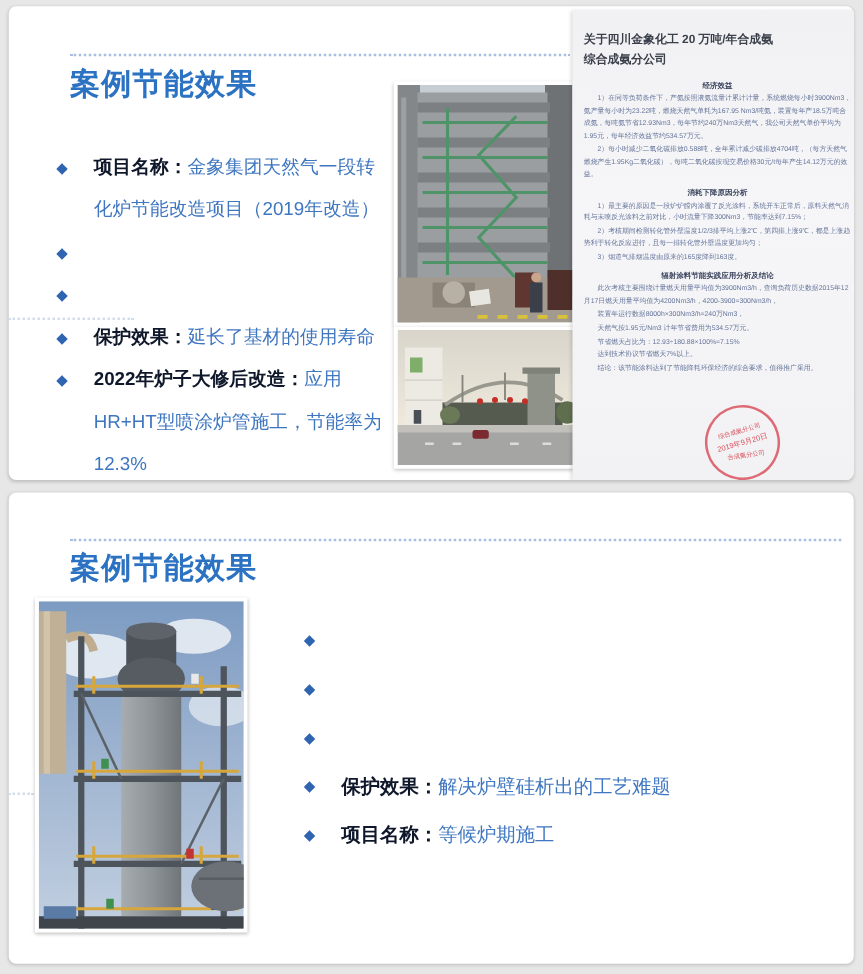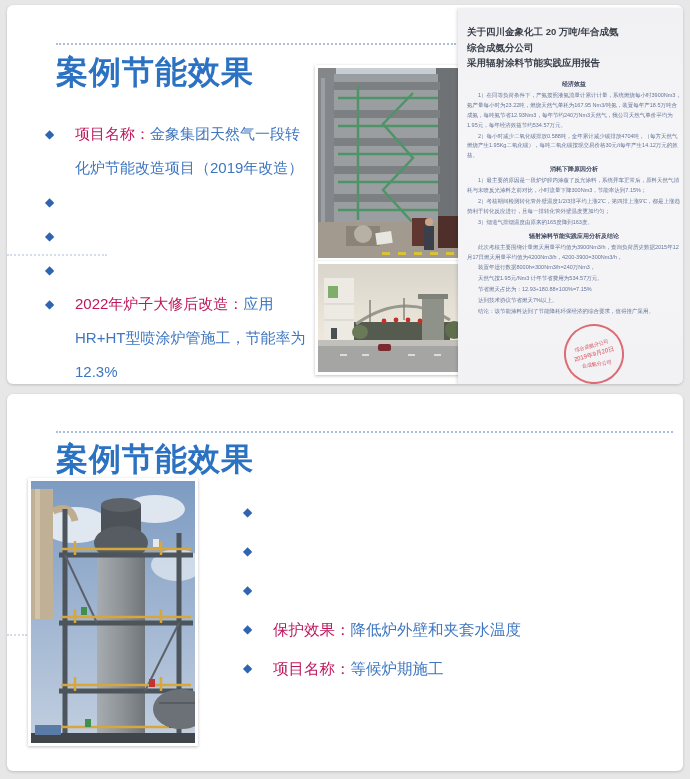--- a/index.html
+++ b/index.html
@@ -17,37 +17,37 @@
   #slide2{top:394px;height:377px;}
 
   .dotline{position:absolute;border-top:2px dotted #a9bfdf;height:0;}
   #dotline1{left:49px;top:38px;width:400px;}
   #dotline2{left:49px;top:37px;width:617px;}
   .dot-frag{position:absolute;border-top:2px dotted #cdd7e8;height:0;opacity:.85;}
   #dot-frag1{left:0;top:249px;width:100px;}
   #dot-frag2{left:0;top:240px;width:20px;}
 
   .slide-title{
-    position:absolute;left:49px;font-size:32px;font-weight:bold;
+    position:absolute;left:49px;font-size:24px;font-weight:bold;
     color:#2b72c2;letter-spacing:1px;white-space:nowrap;
   }
   #title1{top:46px;}
   #title2{top:44px;}
 
   .bullets{position:absolute;}
   #bullets1{left:26px;top:112px;width:276px;}
   #bullets2{left:226px;top:99px;width:446px;}
   .b-row{display:flex;align-items:flex-start;}
   #bullets1 .b-row{font-size:15px;line-height:34px;}
   #bullets2 .b-row{font-size:15.5px;line-height:39px;}
   .dm{flex:none;color:#2f64b0;font-size:12px;}
   #bullets1 .dm{width:42px;padding-left:12px;box-sizing:border-box;}
   #bullets2 .dm{width:40px;padding-left:10px;box-sizing:border-box;}
   .bt{color:#3f76c0;}
-  .bt b{color:#be185d;font-weight:normal;}
+  .bt b{color:#0f172a;font-weight:bold;}
 
   .photo{
     position:absolute;background:#fff;padding:3px;
     box-shadow:0 1px 3px rgba(0,0,0,.25);
   }
   #photo1{left:308px;top:60px;}
   #photo2{left:308px;top:256px;}
   #photo3{left:21px;top:84px;}
   .curl::after{
     content:"";position:absolute;right:-14px;bottom:-6px;
@@ -97,20 +97,21 @@
       <span class="bt"><b>项目名称：</b><span>金象集团天然气一段转化炉节能改造项目（2019年改造）</span></span>
     </div>
     <div class="b-row">
       <span class="dm">◆</span>
     </div>
     <div class="b-row">
       <span class="dm">◆</span>
     </div>
     <div class="b-row">
       <span class="dm">◆</span>
+      <span class="bt"><b>保护效果：</b><span>延长了基材的使用寿命</span></span>
     </div>
     <div class="b-row">
       <span class="dm">◆</span>
       <span class="bt"><b>2022年炉子大修后改造：</b><span>应用HR+HT型喷涂炉管施工，节能率为12.3%</span></span>
     </div>
   </div>
 
   <div class="photo" id="photo1">
     <svg width="140" height="190" viewBox="0 0 140 190" xmlns="http://www.w3.org/2000/svg">
       <rect width="140" height="190" fill="#c6cdd3"></rect>
@@ -187,21 +188,20 @@
           <rect x="90" y="90" width="7" height="2"></rect>
           <rect x="116" y="90" width="7" height="2"></rect>
         </g>
     </svg>
   </div>
 
   <div id="doc">
     <div class="doc-title">
       <div>关于四川金象化工 20 万吨/年合成氨</div>
       <div>综合成氨分公司</div>
-      <div>采用辐射涂料节能实践应用报告</div>
     </div>
     <div class="doc-body">
       <div class="doc-h">经济效益</div>
       <div class="doc-p">1）在同等负荷条件下，产氨按照液氨流量计累计计量，系统燃烧每小时3900Nm3，氨产量每小时为23.22吨，燃烧天然气单耗为167.95 Nm3/吨氨，装置每年产18.5万吨合成氨，每吨氨节省12.93Nm3，每年节约240万Nm3天然气，我公司天然气单价平均为1.95元，每年经济效益节约534.57万元。</div>
       <div class="doc-p">2）每小时减少二氧化碳排放0.588吨，全年累计减少碳排放4704吨，（每方天然气燃烧产生1.95Kg二氧化碳），每吨二氧化碳按现交易价格30元/t每年产生14.12万元的效益。</div>
       <div class="doc-h">消耗下降原因分析</div>
       <div class="doc-p">1）最主要的原因是一段炉炉膛内涂覆了反光涂料，系统开车正常后，原料天然气消耗与未喷反光涂料之前对比，小时流量下降300Nm3，节能率达到7.15%；</div>
       <div class="doc-p">2）考核期间检测转化管外壁温度1/2/3排平均上涨2℃，第四排上涨9℃，都是上涨趋势利于转化反应进行，且每一排转化管外壁温度更加均匀；</div>
       <div class="doc-p">3）烟道气排烟温度由原来的165度降到163度。</div>
       <div class="doc-h">辐射涂料节能实践应用分析及结论</div>
@@ -289,20 +289,20 @@
       <span class="dm">◆</span>
     </div>
     <div class="b-row">
       <span class="dm">◆</span>
     </div>
     <div class="b-row">
       <span class="dm">◆</span>
     </div>
     <div class="b-row">
       <span class="dm">◆</span>
-      <span class="bt"><b>保护效果：</b><span>降低炉外壁和夹套水温度</span></span>
+      <span class="bt"><b>保护效果：</b><span>解决炉壁硅析出的工艺难题</span></span>
     </div>
     <div class="b-row">
       <span class="dm">◆</span>
       <span class="bt"><b>项目名称：</b><span>等候炉期施工</span></span>
     </div>
   </div>
 </div>
 
 </body></html>

